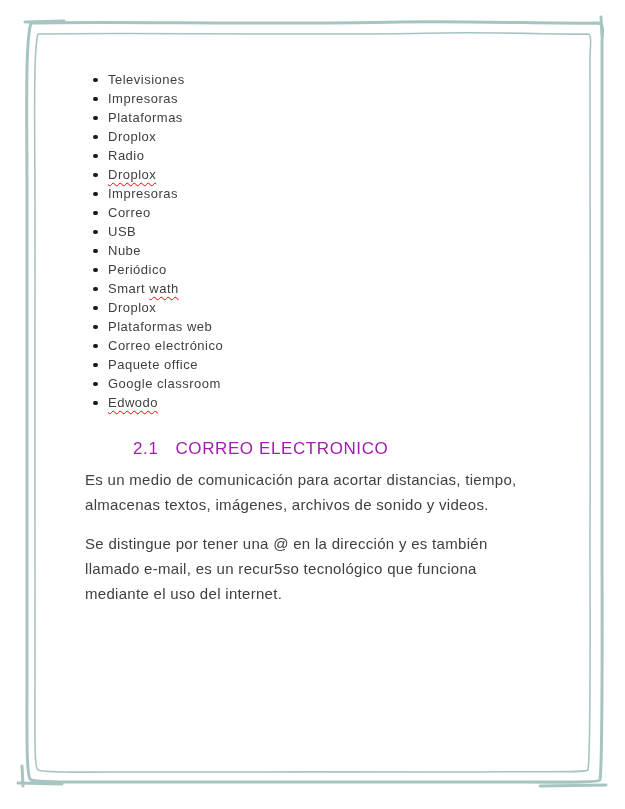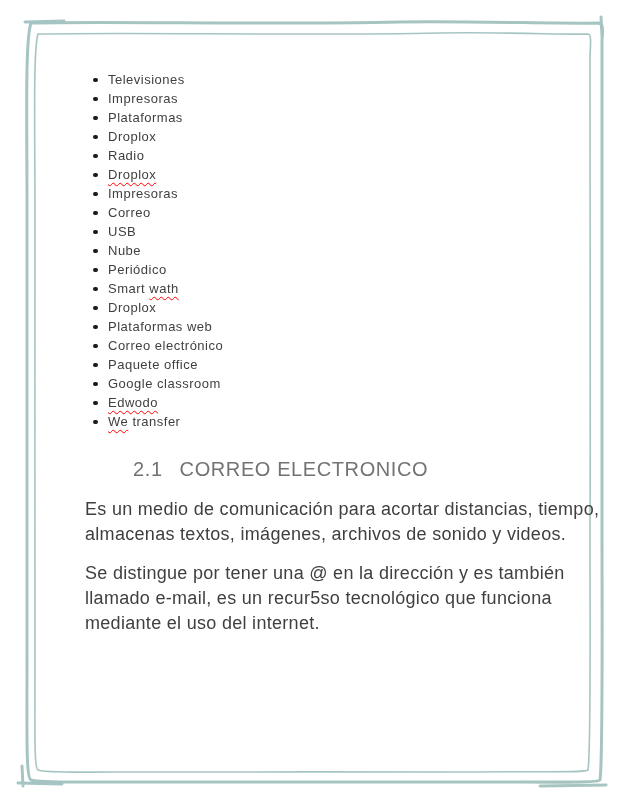--- a/index.html
+++ b/index.html
@@ -35,31 +35,31 @@
   }
   .sq{
     text-decoration-line:underline;
     text-decoration-style:wavy;
     text-decoration-color:var(--squiggle);
     text-decoration-thickness:1px;
     text-underline-offset:3px;
     text-decoration-skip-ink:none;
   }
   h2.heading{
-    margin:27px 0 16px 48px;
-    font-size:20px;
+    margin:27px 0 8px 48px;
+    font-size:17px;
     font-weight:400;
     letter-spacing:0.6px;
-    color:#737373;
+    color:#a21caf;
     white-space:nowrap;
   }
   h2.heading .tab{display:inline-block;width:17px;}
   .paragraphs p{
     margin:0 0 14px 0;
-    font-size:18px;
+    font-size:15px;
     line-height:25px;
     letter-spacing:0.3px;
   }
   .paragraphs .line{display:block;white-space:nowrap;}
 </style>
 </head>
 <body>
 
 <div class="page">
 
@@ -108,21 +108,20 @@
         <li><span>USB</span></li>
         <li><span>Nube</span></li>
         <li><span>Periódico</span></li>
         <li><span>Smart </span><span class="sq">wath</span></li>
         <li><span>Droplox</span></li>
         <li><span>Plataformas web</span></li>
         <li><span>Correo electrónico</span></li>
         <li><span>Paquete office</span></li>
         <li><span>Google classroom</span></li>
         <li><span class="sq">Edwodo</span></li>
-        <li><span class="sq">We</span><span> transfer</span></li>
       </ul>
 
     <h2 class="heading"><span>2.1</span><span class="tab"></span><span>CORREO ELECTRONICO</span></h2>
 
     <div class="paragraphs">
         <p>
           <span class="line">Es un medio de comunicación para acortar distancias, tiempo,</span>
           <span class="line">almacenas textos, imágenes, archivos de sonido y videos.</span>
         </p>
         <p>

